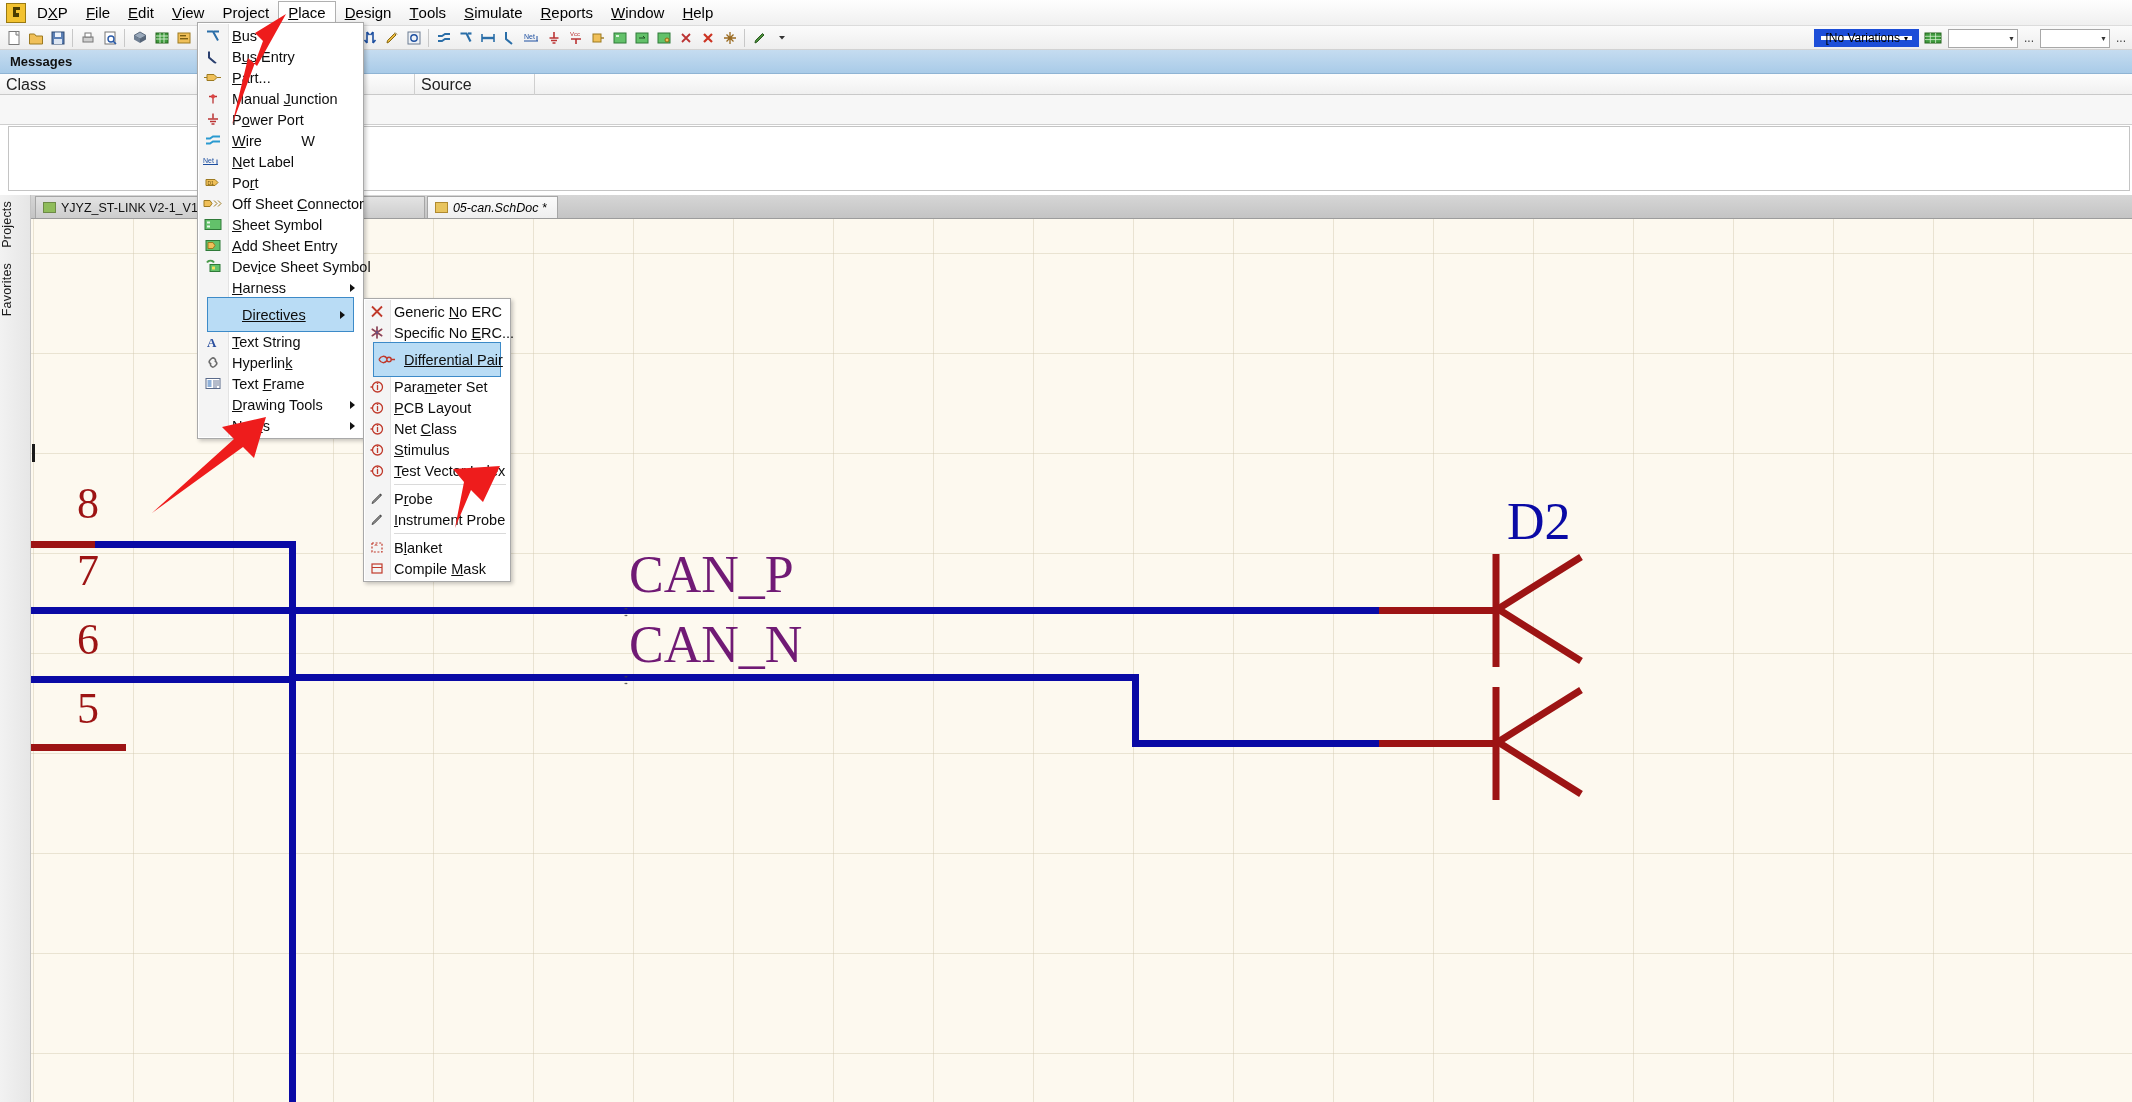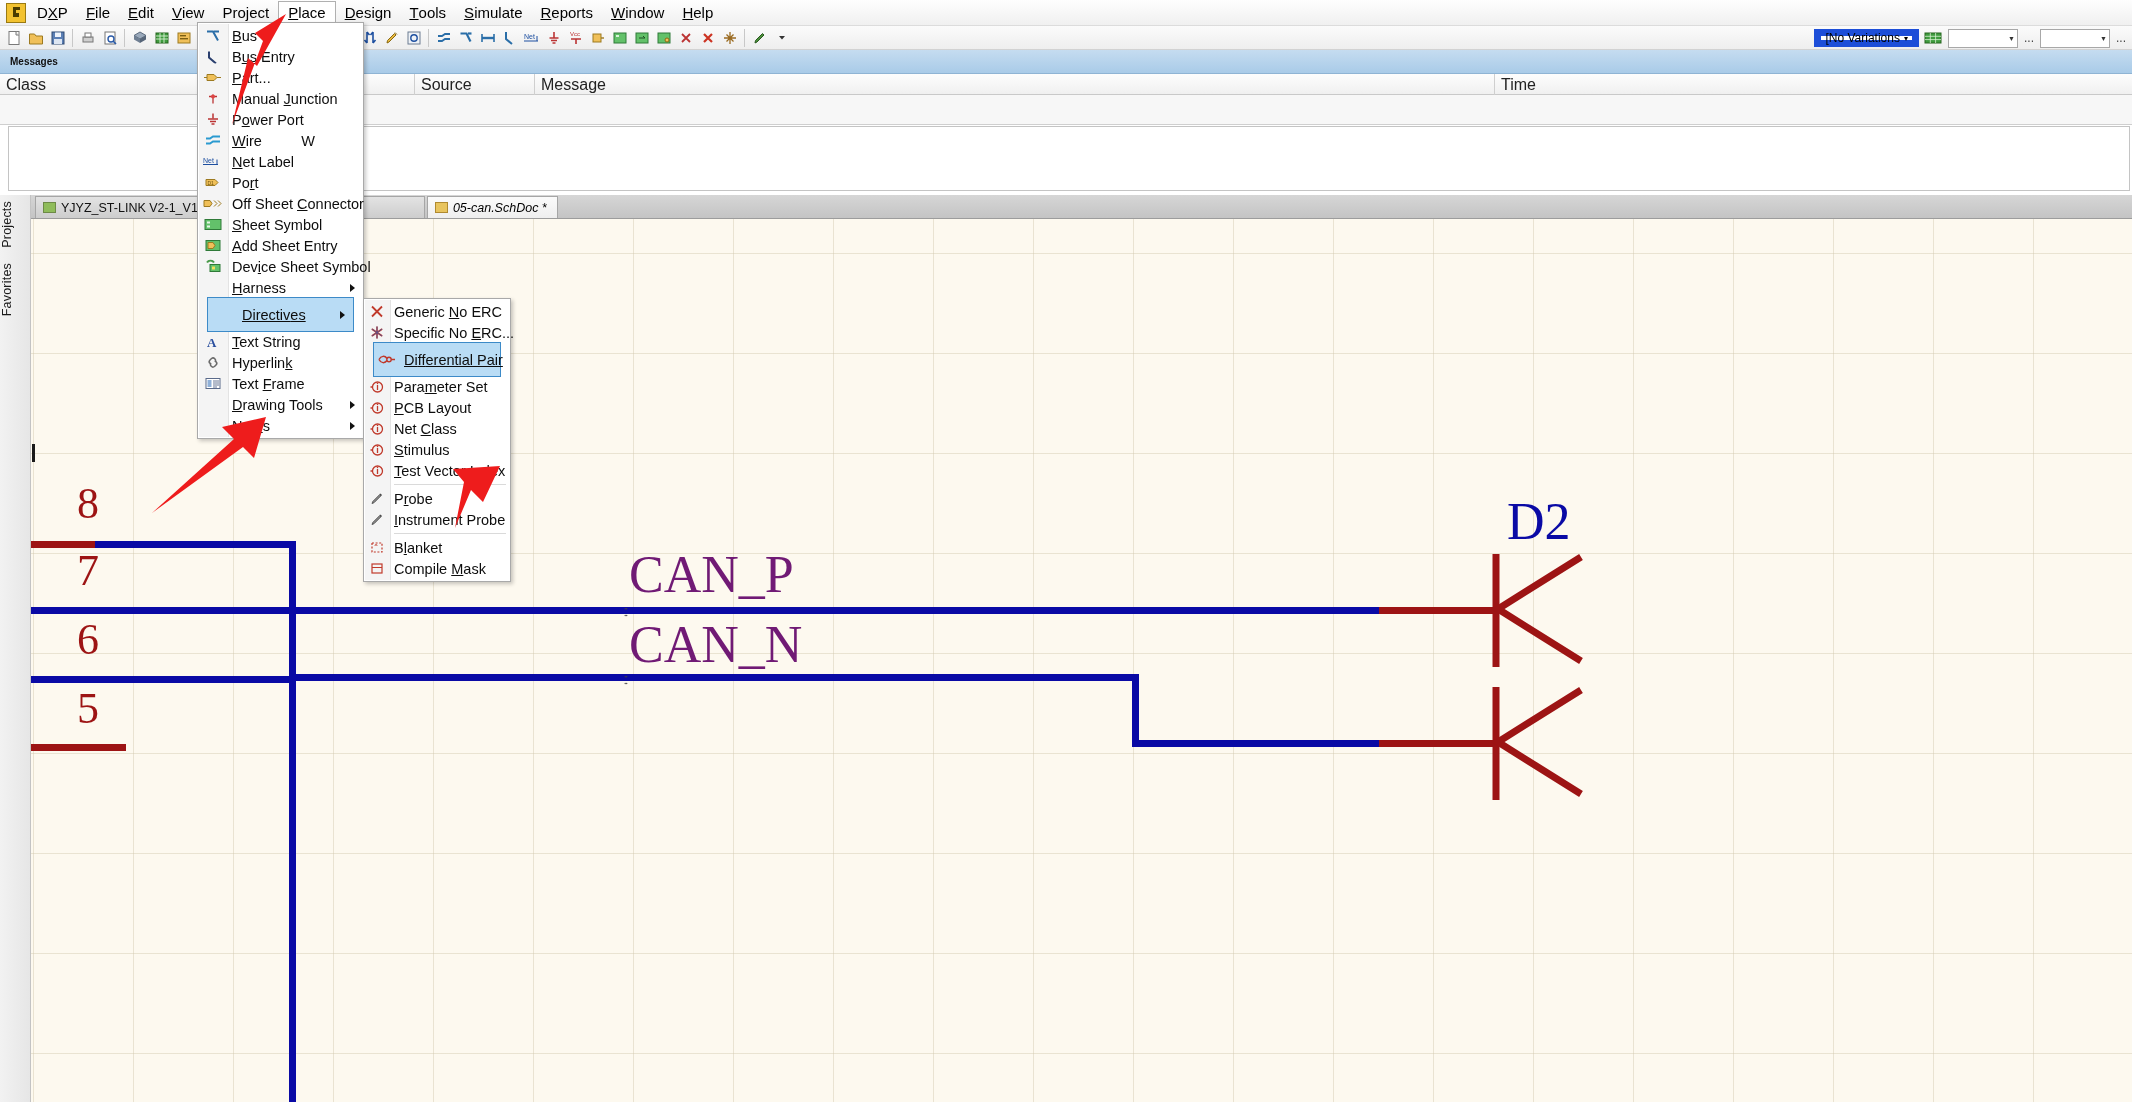--- a/index.html
+++ b/index.html
@@ -76,21 +76,21 @@
 
   
   #messages {
     position:absolute; top:50px; left:0; width:2132px; height:145px;
     background:#ffffff;
   }
   #msg-title {
     height:24px; background:linear-gradient(#c5dcf0,#a9cbe8);
     border-bottom:1px solid #8fb4d4;
     display:flex; align-items:center; padding-left:10px;
-    font-weight:bold; font-size:10px; color:#101010;
+    font-weight:bold; font-size:13px; color:#101010;
   }
   #msg-header {
     height:21px; background:linear-gradient(#fdfdfd,#f0f0f0);
     border-bottom:1px solid #c9c9c9;
     display:flex; align-items:center; font-size:16px; color:#222;
     position:relative;
   }
   .mh-cell {
     position:absolute; top:0; height:21px; display:flex; align-items:center;
     padding-left:6px; border-right:1px solid #cfcfcf;
@@ -462,22 +462,20 @@
       <span class="arr">▼</span>
     </div>
   <span class="dots">...</span>
 </div>
 
 <div id="messages">
   <div id="msg-title">Messages</div>
   <div id="msg-header">
     <div class="mh-cell" style="left:0;width:415px">Class</div>
     <div class="mh-cell" style="left:415px;width:120px">Source</div>
-    <div class="mh-cell" style="left:535px;width:960px">Message</div>
-    <div class="mh-cell" style="left:1495px;width:637px;border-right:none">Time</div>
   </div>
   <div id="msg-rowstrip"></div>
   <div id="msg-body"></div>
 </div>
 
 <div id="leftdock">
   <div class="vtab" style="top:0">Projects</div>
   <div class="vtab" style="top:62px">Favorites</div>
 </div>
 

